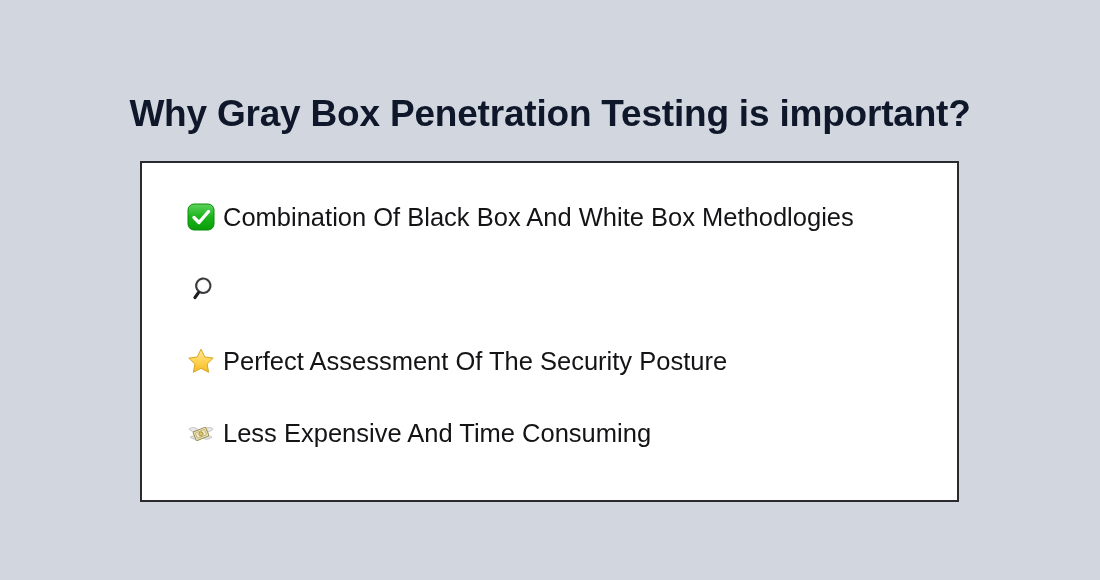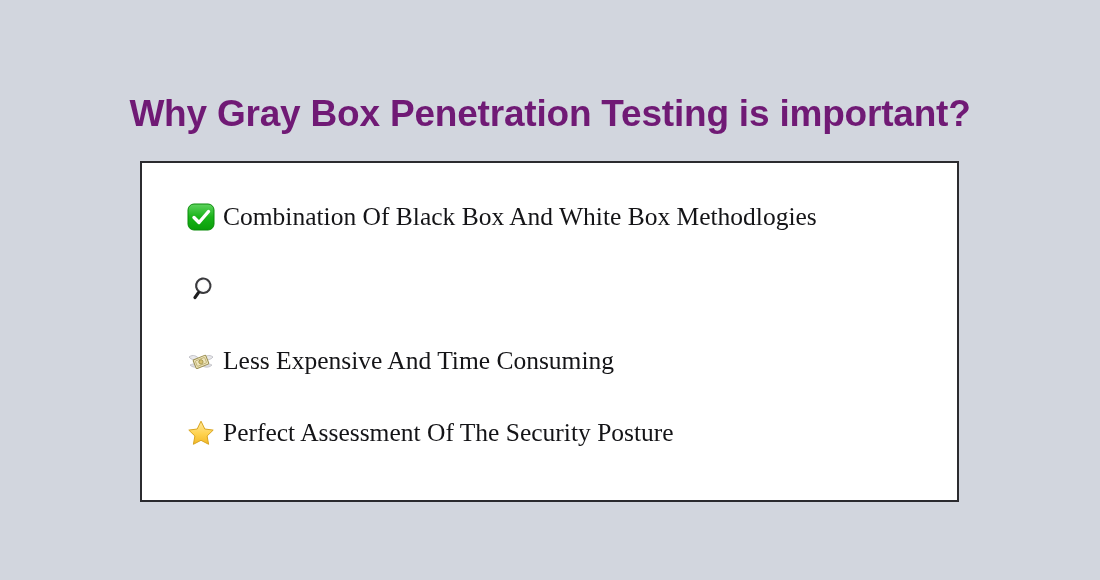--- a/index.html
+++ b/index.html
@@ -20,35 +20,34 @@
     box-sizing: border-box;
   }
   .page-title {
     position: absolute;
     left: 0;
     top: 68px;
     width: 1100px;
     text-align: center;
     font-size: 37px;
     font-weight: bold;
-    color: #701a75;
+    color: #0f172a;
     letter-spacing: -0.2px;
     line-height: 1.15;
     white-space: nowrap;
   }
   .content-card {
     position: absolute;
     left: 140px;
     top: 161px;
     width: 819px;
     height: 341px;
     box-sizing: border-box;
     background: #ffffff;
     border: 2px solid #2b2b2f;
-    font-family: Liberation Serif, serif;
   }
   .benefit-list {
     list-style: none;
     margin: 0;
     padding: 0;
     position: absolute;
     left: 43px;
     top: 32px;
     right: 20px;
   }
@@ -116,46 +115,46 @@
               <circle cx="15" cy="11" r="5" fill="#ffffff" opacity="0.85"></circle>
               <rect x="13.4" y="18" width="3.2" height="9" rx="1.4" fill="#1d1d1f"></rect>
             </g>
           </svg>
         </span>
       </li>
 
       <li class="benefit-item">
         <span class="benefit-icon">
           <svg width="30" height="30" viewBox="0 0 30 30" aria-hidden="true">
+            <defs>
+              <linearGradient id="gradStar" x1="0" y1="0" x2="0" y2="1">
+                <stop offset="0%" stop-color="#ffe9a0"></stop>
+                <stop offset="55%" stop-color="#ffd24d"></stop>
+                <stop offset="100%" stop-color="#f2b828"></stop>
+              </linearGradient>
+            </defs>
+            <path d="M15 3.2 L18.8 11 L27.2 12.1 L21.1 18 L22.6 26.3 L15 22.3 L7.4 26.3 L8.9 18 L2.8 12.1 L11.2 11 Z" fill="url(#gradStar)" stroke="#d9a520" stroke-width="1"></path>
+          </svg>
+        </span>
+        <span class="benefit-text">Perfect Assessment Of The Security Posture</span>
+      </li>
+
+      <li class="benefit-item">
+        <span class="benefit-icon">
+          <svg width="30" height="30" viewBox="0 0 30 30" aria-hidden="true">
             <path d="M3 11 C7 8 11 10 13 13 C9.5 14.5 5.5 14 3 11 Z" fill="#e9e9ec" stroke="#b9b9bf" stroke-width="0.8"></path>
             <path d="M27 11 C23 8 19 10 17 13 C20.5 14.5 24.5 14 27 11 Z" fill="#e9e9ec" stroke="#b9b9bf" stroke-width="0.8"></path>
             <path d="M4 19 C8 17 11 18 13.5 20 C10 22 6.5 21.5 4 19 Z" fill="#dedee3" stroke="#b9b9bf" stroke-width="0.7"></path>
             <path d="M26 19 C22 17 19 18 16.5 20 C20 22 23.5 21.5 26 19 Z" fill="#dedee3" stroke="#b9b9bf" stroke-width="0.7"></path>
             <g transform="rotate(-22 15 16)">
               <rect x="8.2" y="11.2" width="13.6" height="9.4" rx="1" fill="#efe6bd" stroke="#9b8f52" stroke-width="1"></rect>
               <rect x="10" y="13" width="10" height="5.8" rx="0.6" fill="none" stroke="#b3a465" stroke-width="0.7"></rect>
               <circle cx="15" cy="15.9" r="2.1" fill="#d8c374" stroke="#96873f" stroke-width="0.7"></circle>
             </g>
           </svg>
         </span>
         <span class="benefit-text">Less Expensive And Time Consuming</span>
       </li>
 
-      <li class="benefit-item">
-        <span class="benefit-icon">
-          <svg width="30" height="30" viewBox="0 0 30 30" aria-hidden="true">
-            <defs>
-              <linearGradient id="gradStar" x1="0" y1="0" x2="0" y2="1">
-                <stop offset="0%" stop-color="#ffe9a0"></stop>
-                <stop offset="55%" stop-color="#ffd24d"></stop>
-                <stop offset="100%" stop-color="#f2b828"></stop>
-              </linearGradient>
-            </defs>
-            <path d="M15 3.2 L18.8 11 L27.2 12.1 L21.1 18 L22.6 26.3 L15 22.3 L7.4 26.3 L8.9 18 L2.8 12.1 L11.2 11 Z" fill="url(#gradStar)" stroke="#d9a520" stroke-width="1"></path>
-          </svg>
-        </span>
-        <span class="benefit-text">Perfect Assessment Of The Security Posture</span>
-      </li>
-
     </ul>
   </div>
 
 </div>
 
 </body></html>

